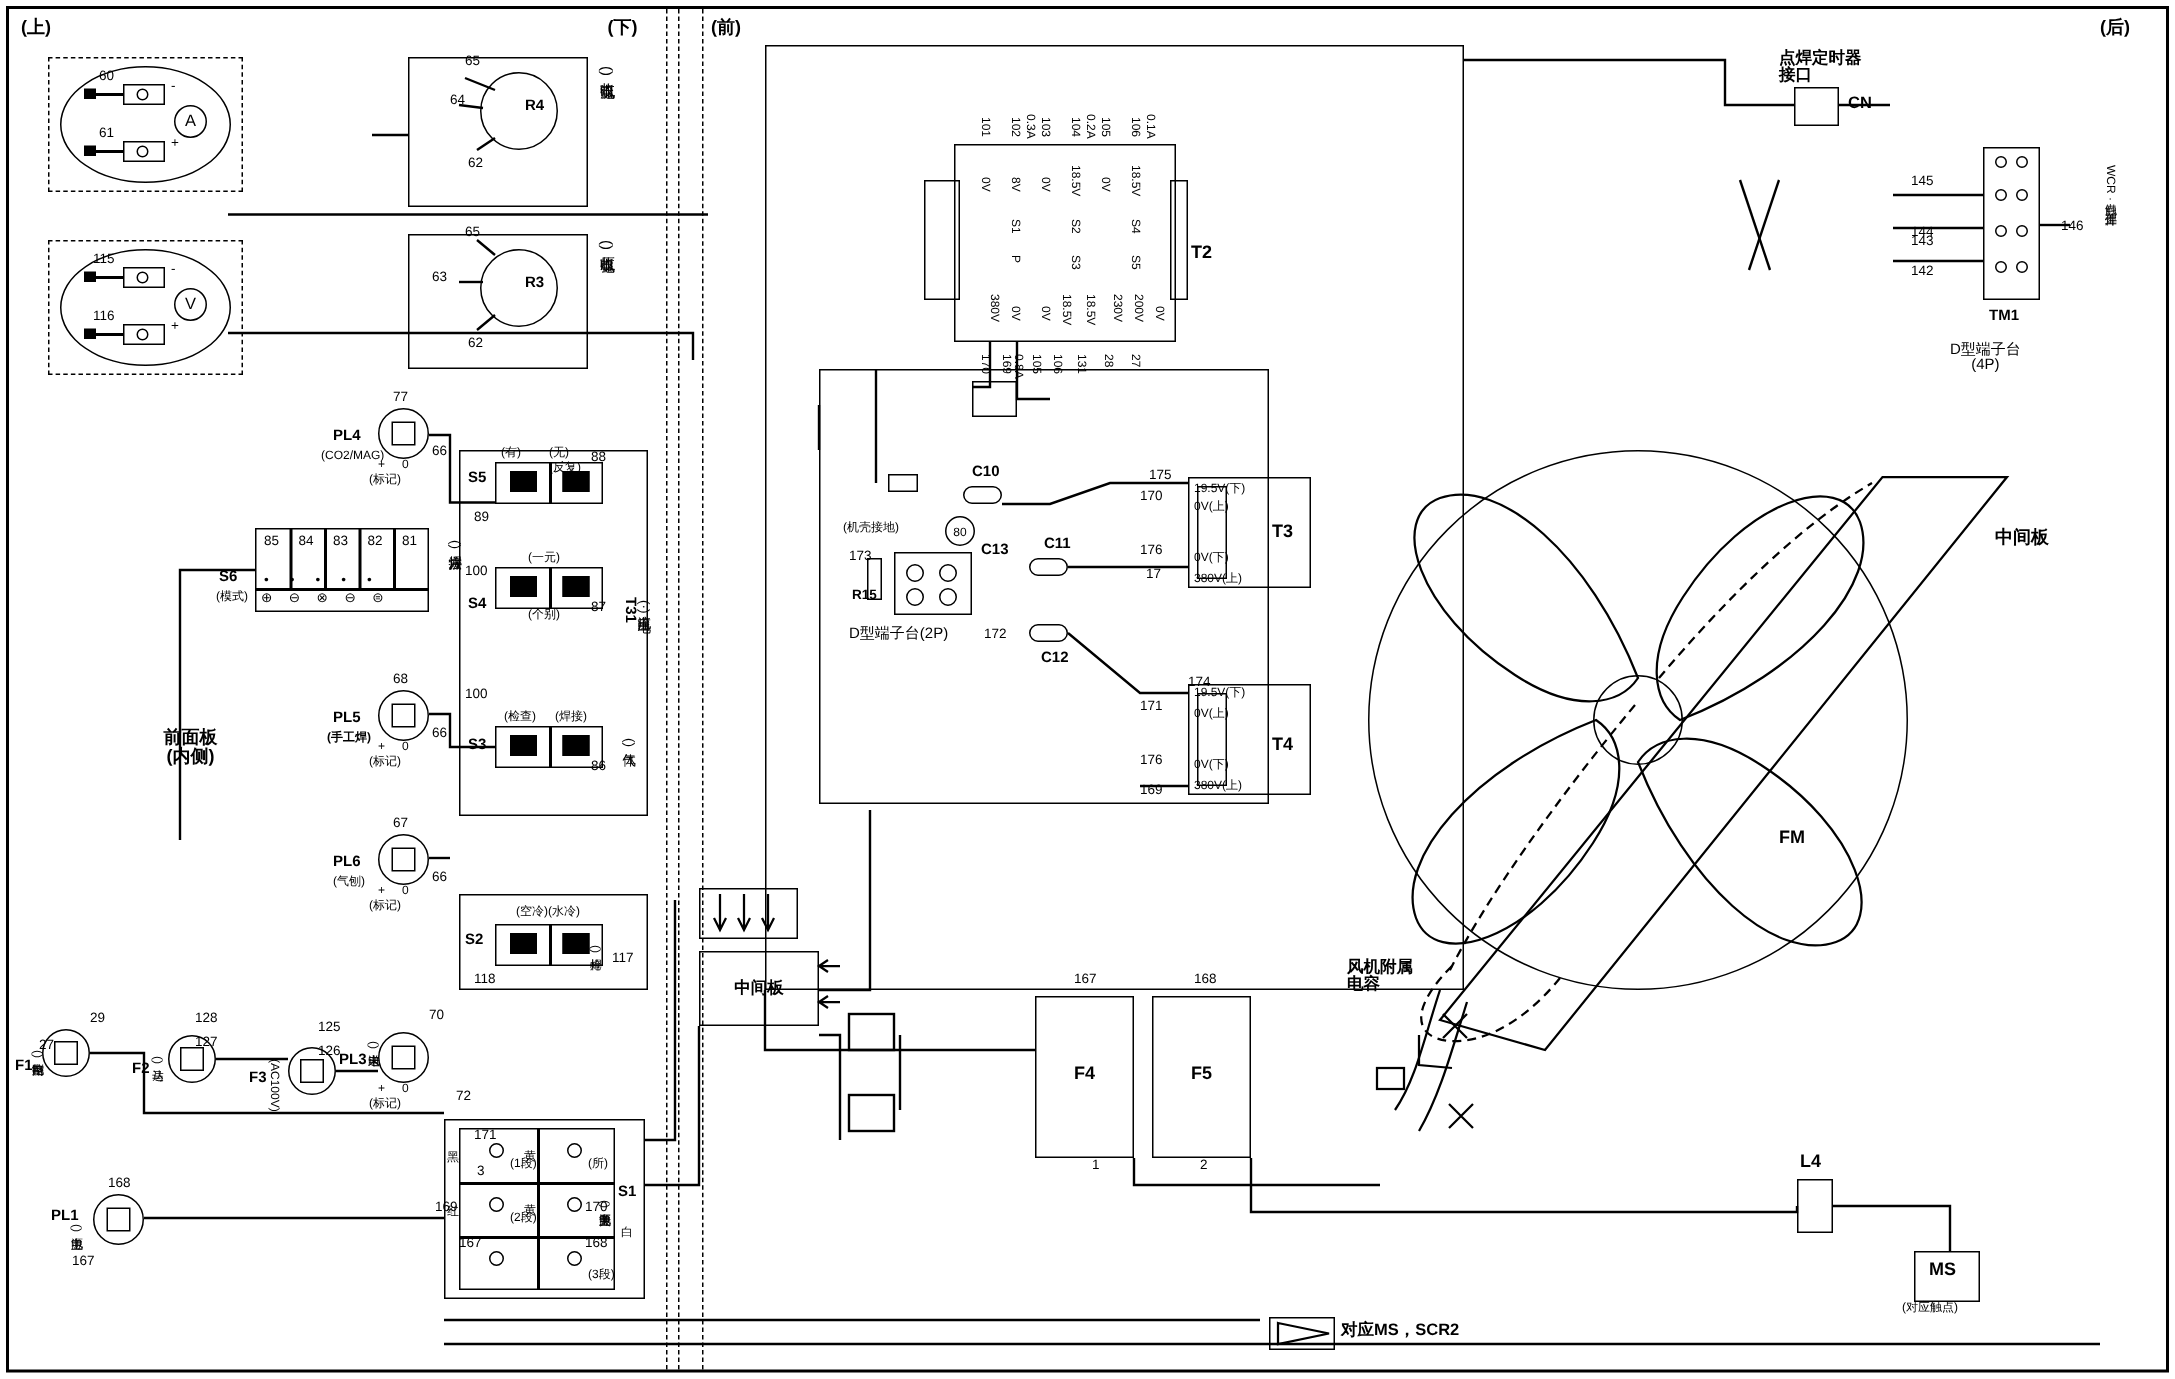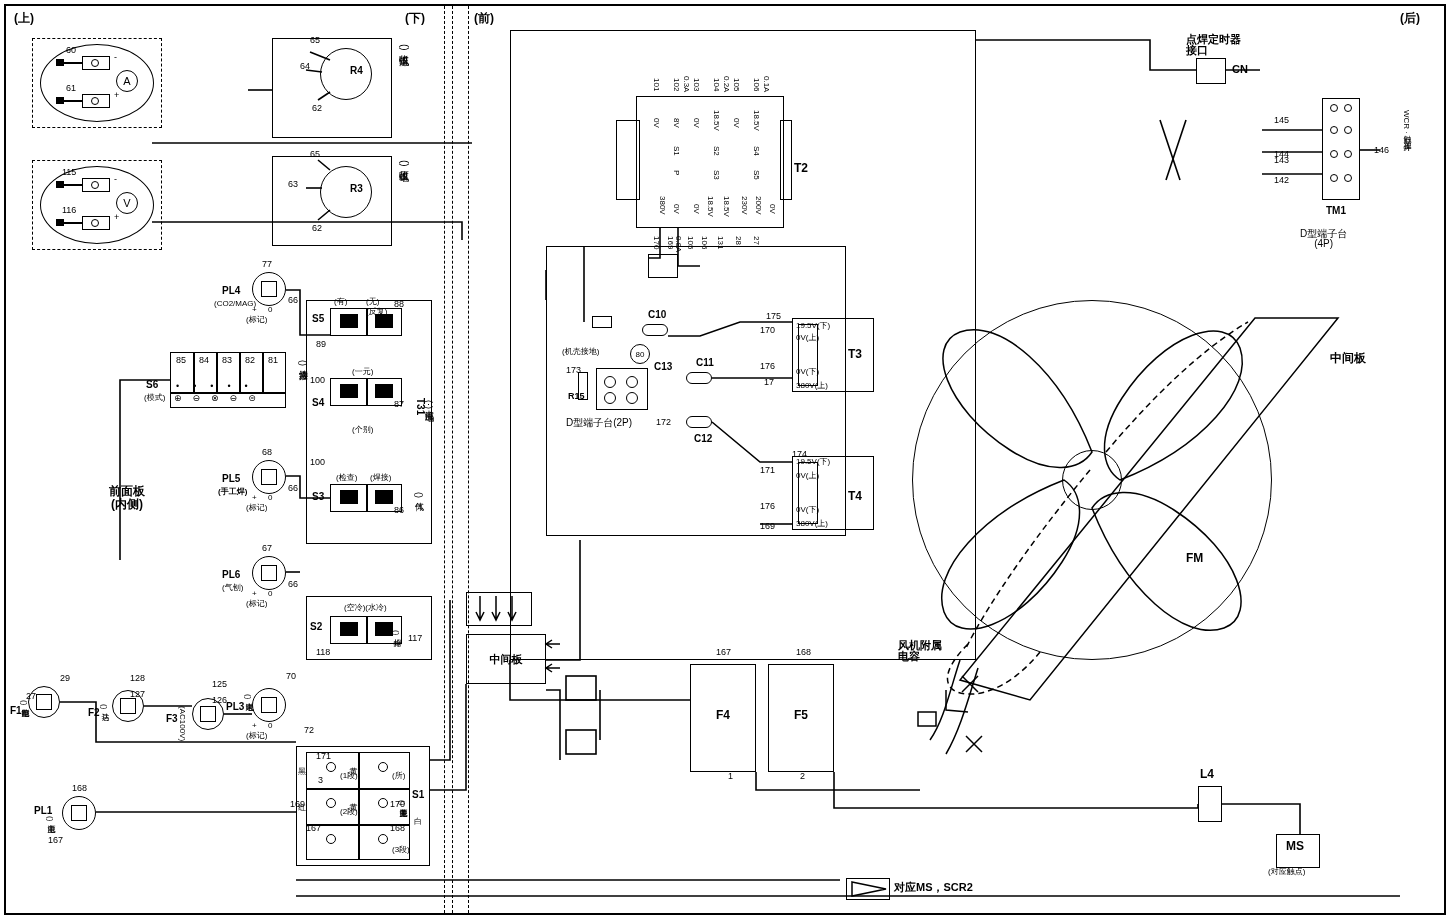--- a/index.html
+++ b/index.html
@@ -151,21 +151,21 @@
   <div class="t t8" style="left:366px;top:308px;">(反复)</div>
   <div class="t t10 b" style="left:312px;top:314px;">S5</div>
   <div class="t t9" style="left:394px;top:300px;">88</div>
   <div class="t t9" style="left:316px;top:340px;">89</div>
 
   <div class="box" style="left:330px;top:378px;width:72px;height:28px;"></div>
   <div class="ln v" style="left:366px;top:378px;height:28px;"></div>
   <div class="box" style="left:340px;top:384px;width:18px;height:14px;background:#000;"></div>
   <div class="box" style="left:375px;top:384px;width:18px;height:14px;background:#000;"></div>
   <div class="t t8" style="left:352px;top:368px;">(一元)</div>
-  <div class="t t8" style="left:352px;top:406px;margin-top:20px;">(个别)</div>
+  <div class="t t8" style="left:352px;top:406px;">(个别)</div>
   <div class="t t10 b" style="left:312px;top:398px;">S4</div>
   <div class="t t9" style="left:298px;top:360px;writing-mode:vertical-rl;">(焊接方法)</div>
   <div class="t t9" style="left:310px;top:376px;">100</div>
   <div class="t t9" style="left:394px;top:400px;">87</div>
 
   <div class="box" style="left:330px;top:484px;width:72px;height:28px;"></div>
   <div class="ln v" style="left:366px;top:484px;height:28px;"></div>
   <div class="box" style="left:340px;top:490px;width:18px;height:14px;background:#000;"></div>
   <div class="box" style="left:375px;top:490px;width:18px;height:14px;background:#000;"></div>
   <div class="t t8" style="left:336px;top:474px;">(检查)</div>

